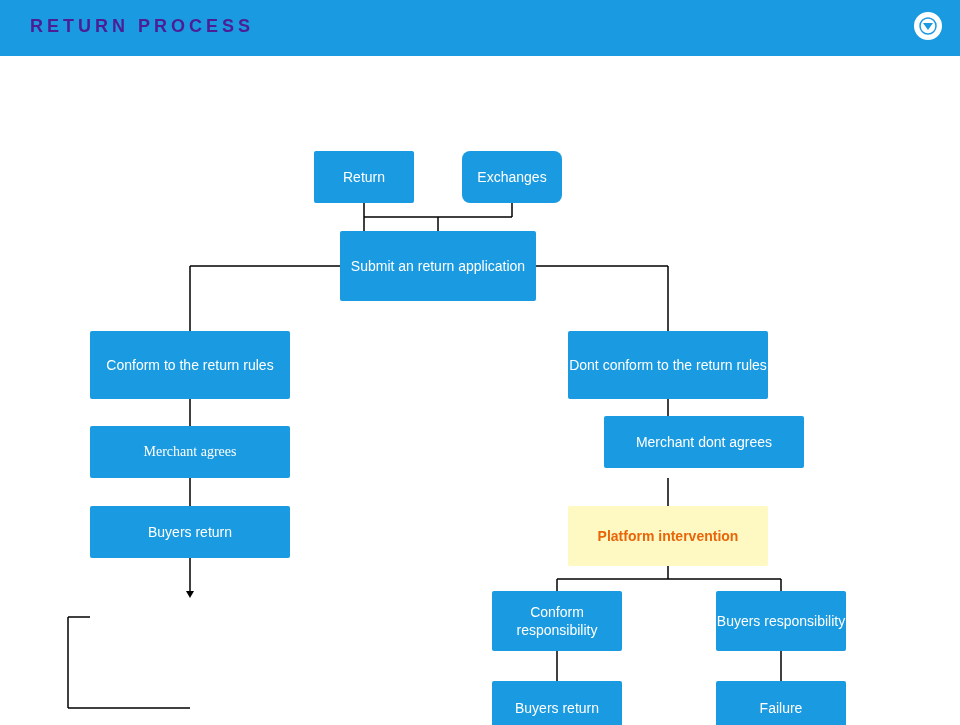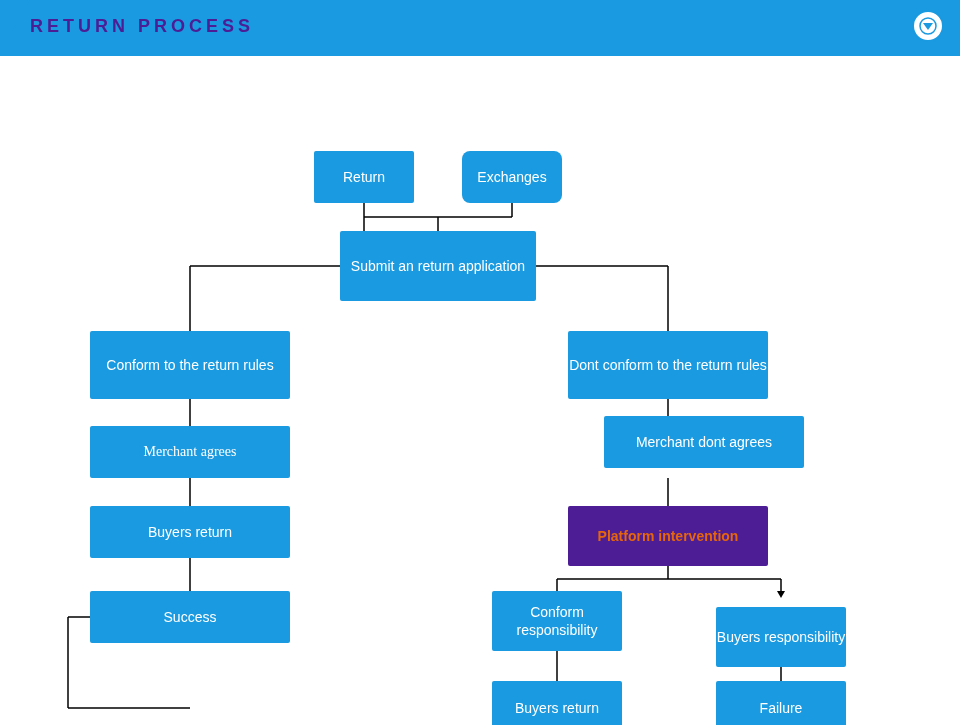--- a/index.html
+++ b/index.html
@@ -62,21 +62,21 @@
       display: flex;
       align-items: center;
       justify-content: center;
       font-size: 14px;
       font-weight: 500;
       line-height: 1.3;
       position: absolute;
     }
 
     .box-orange {
-      background: #4c1d95;
+      background: #fef9c3;
       color: #e8650a;
       font-weight: bold;
     }
 
     
     .connectors {
       position: absolute;
       top: 0; left: 0;
       width: 960px;
       height: 665px;
@@ -151,18 +151,17 @@
 
   <div class="box" style="left:314px;top:95px;width:100px;height:52px;">Return</div>
   <div class="box" style="left:462px;top:95px;width:100px;height:52px;border-radius:8px;">Exchanges</div>
   <div class="box" style="left:340px;top:175px;width:196px;height:70px;">Submit an return application</div>
   <div class="box" style="left:90px;top:275px;width:200px;height:68px;">Conform to the return rules</div>
   <div class="box" style="left:568px;top:275px;width:200px;height:68px;">Dont conform to the return rules</div>
   <div class="box" style="left:90px;top:370px;width:200px;height:52px;font-family:Liberation Serif, serif;">Merchant agrees</div>
   <div class="box" style="left:568px;top:360px;width:200px;height:52px;margin-left:36px;">Merchant dont agrees</div>
   <div class="box" style="left:90px;top:450px;width:200px;height:52px;">Buyers return</div>
   <div class="box box-orange" style="left:568px;top:450px;width:200px;height:60px;">Platform intervention</div>
-  <div class="box" style="left:90px;top:535px;width:200px;height:52px;">Success</div>
   <div class="box" style="left:492px;top:535px;width:130px;height:60px;">Conform responsibility</div>
-  <div class="box" style="left:716px;top:535px;width:130px;height:60px;margin-top:16px;">Buyers responsibility</div>
+  <div class="box" style="left:716px;top:535px;width:130px;height:60px;">Buyers responsibility</div>
   <div class="box" style="left:492px;top:625px;width:130px;height:55px;">Buyers return</div>
   <div class="box" style="left:716px;top:625px;width:130px;height:55px;">Failure</div>
 </div>
 
 </body></html>

